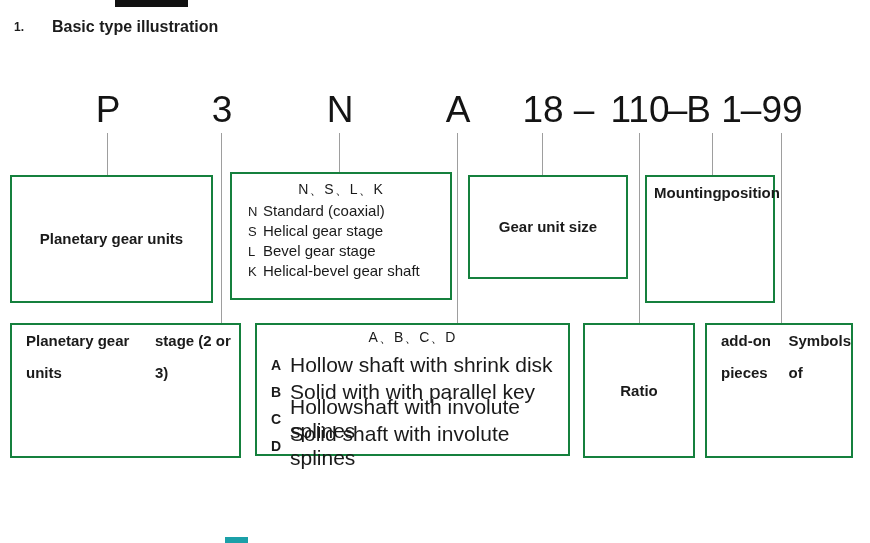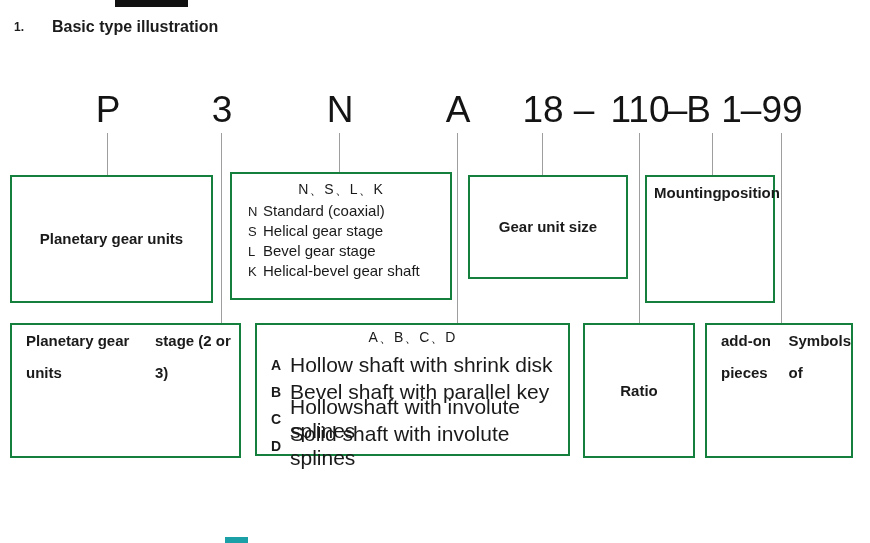--- a/index.html
+++ b/index.html
@@ -108,21 +108,21 @@
   </div>
 
   <div class="box box-abcd" style="left:255px; top:323px; width:315px; height:133px">
     <div class="list-header">A、B、C、D</div>
     <div class="list-row">
       <span class="key">A</span>
       <span class="lbl">Hollow shaft with shrink disk</span>
     </div>
     <div class="list-row">
       <span class="key">B</span>
-      <span class="lbl">Bevel shaft with parallel key</span>
+      <span class="lbl">Solid with with parallel key</span>
     </div>
     <div class="list-row">
       <span class="key">C</span>
       <span class="lbl">Hollowshaft with involute splines</span>
     </div>
     <div class="list-row">
       <span class="key">D</span>
       <span class="lbl">Solid shaft with involute splines</span>
     </div>
   </div>

